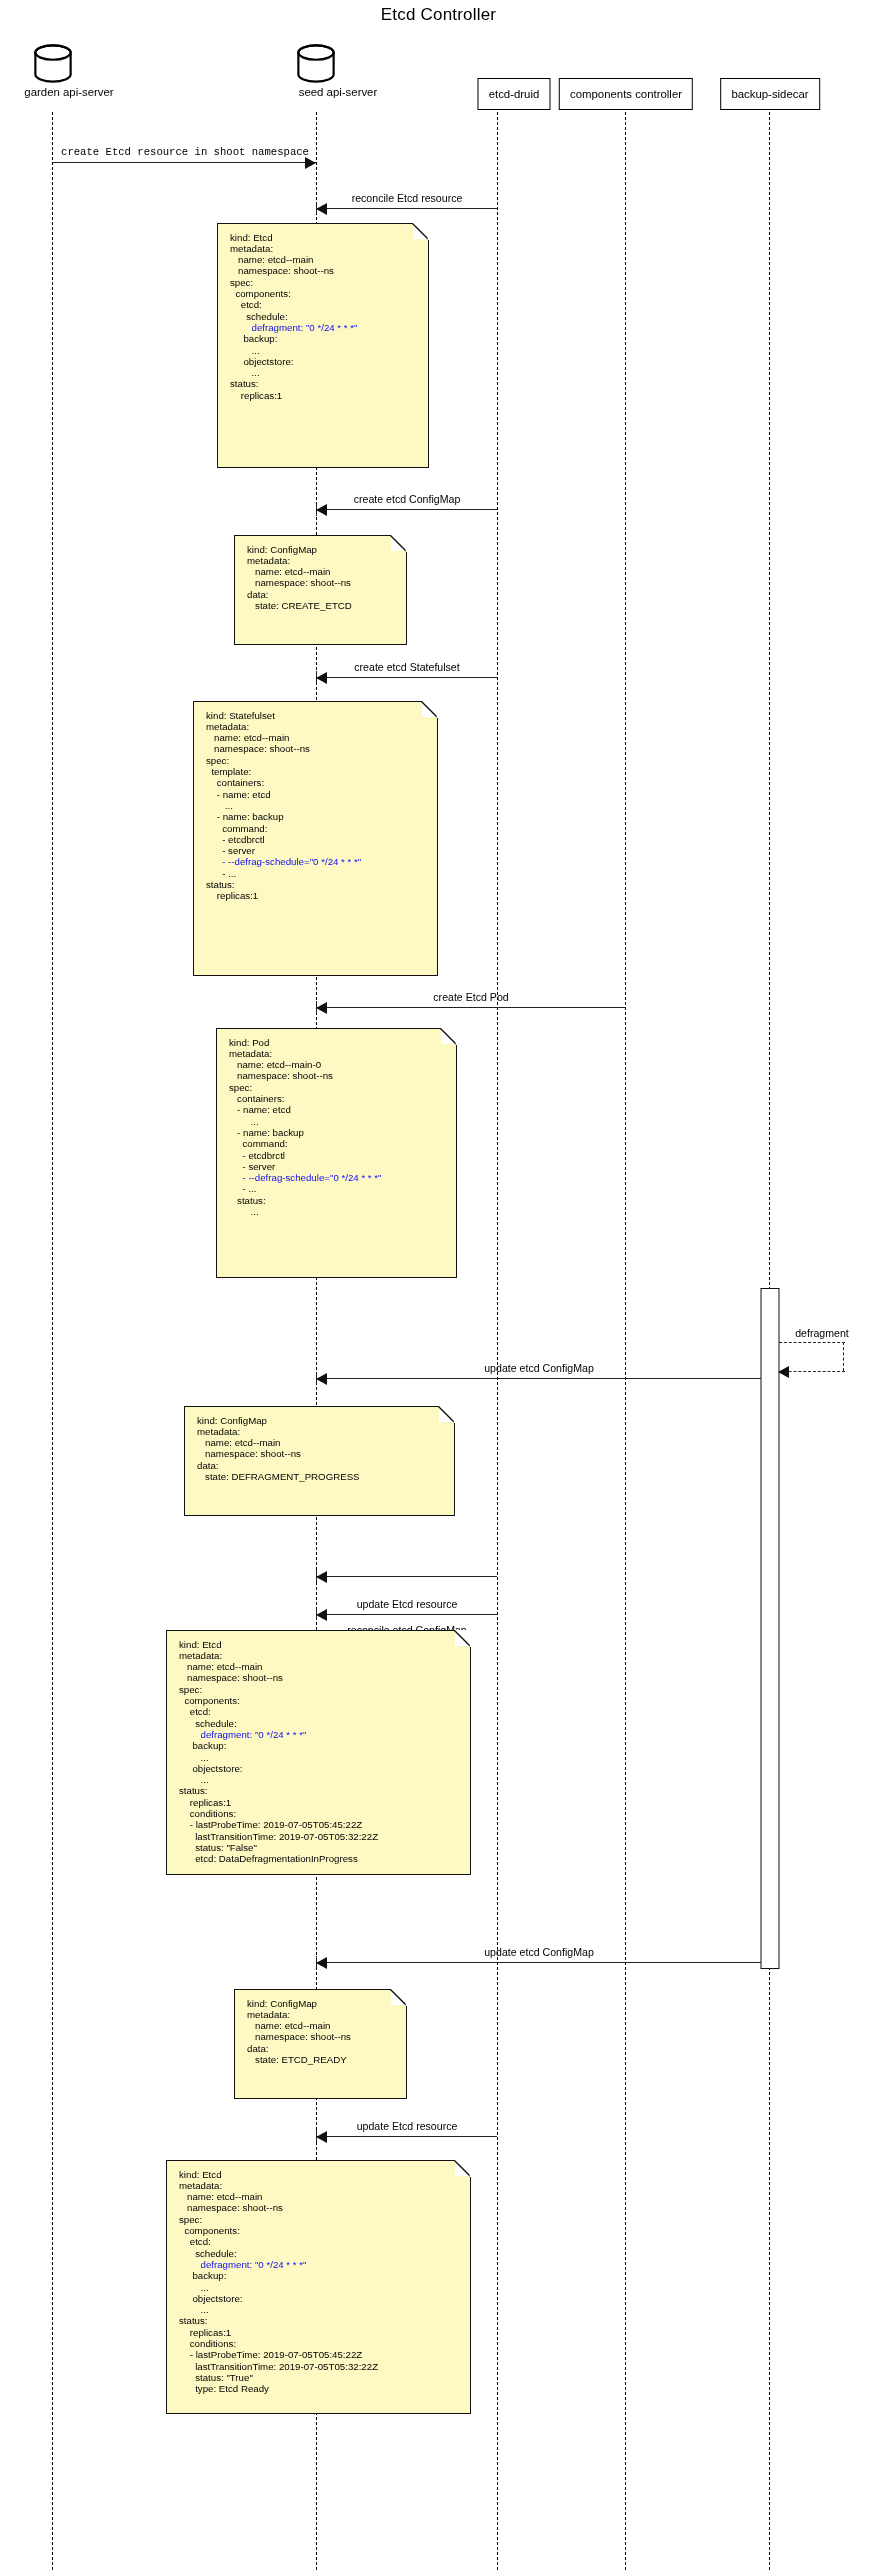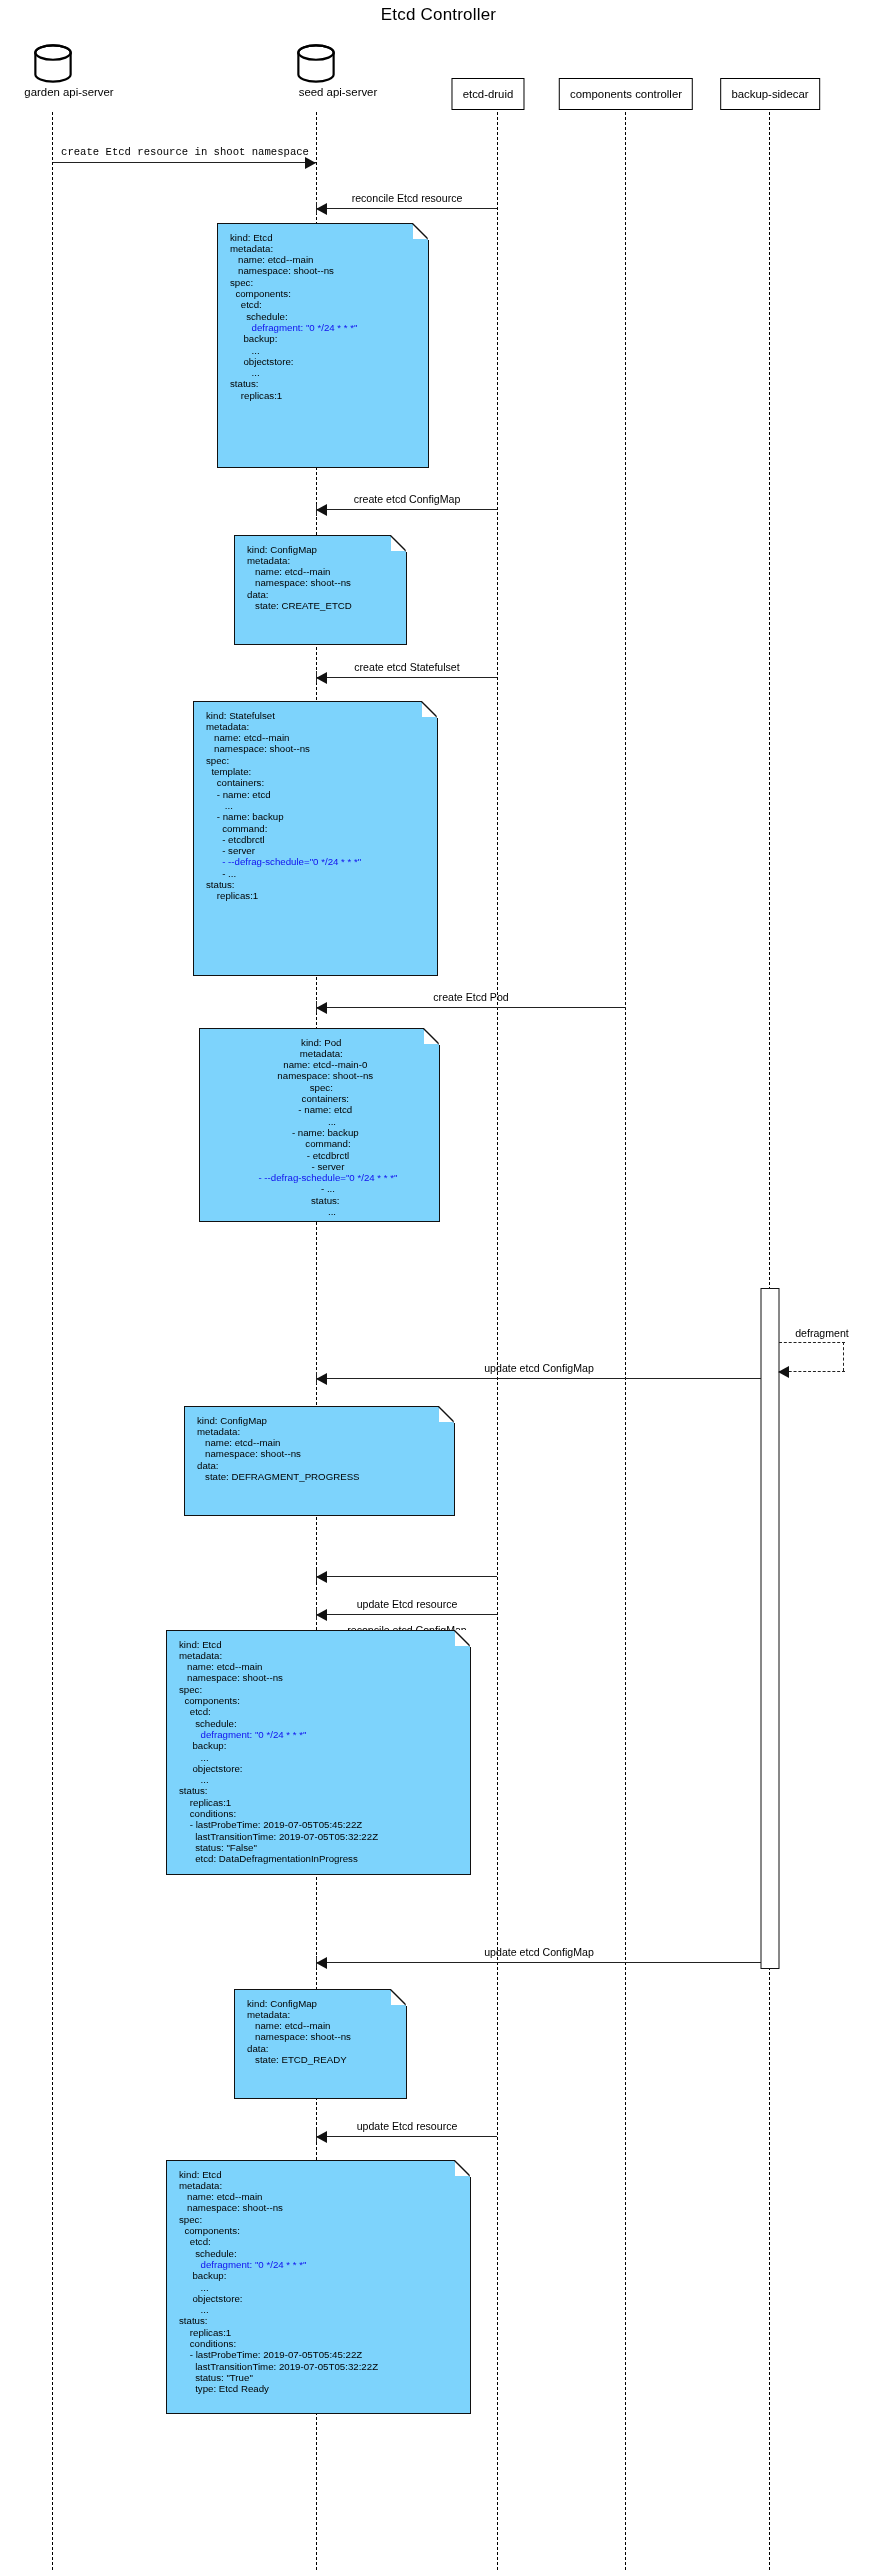--- a/index.html
+++ b/index.html
@@ -55,21 +55,21 @@
   .selfmsg .bottom{border-top:1.7px dashed #222;height:0;}
 
   
   .activation{
     position:absolute;background:#fff;border:1.7px solid #111;
     transform:translateX(-50%);
   }
 
   
   .note{
-    position:absolute;background:#7dd3fc;border:1.4px solid #111;
+    position:absolute;background:#fef9c3;border:1.4px solid #111;
     box-sizing:border-box;
   }
   .note pre{
     margin:0;padding:7.6px 8.5px 6.8px 12px;
     font-family:"Liberation Sans", sans-serif;
     font-size:9.7px;line-height:11.3px;white-space:pre;color:#000;
   }
   .hl{color:#1010ee;}
 </style>
 </head>
@@ -92,21 +92,21 @@
           <path d="M7 10 V36 a21 8.5 0 0 0 42 0 V10" fill="#fff" stroke="#000" stroke-width="2.6"></path>
           <ellipse cx="28" cy="10" rx="21" ry="8.5" fill="none" stroke="#000" stroke-width="2.6"></ellipse>
         </svg></div>
       <div class="actor-label" style="left: 69px; top: 86px;">garden api-server</div>
       <div class="db-icon" style="left: 316px; top: 44px;"><svg viewBox="0 0 56 46" width="47" height="39">
           <ellipse cx="28" cy="10" rx="21" ry="8.5" fill="#fff" stroke="#000" stroke-width="2.6"></ellipse>
           <path d="M7 10 V36 a21 8.5 0 0 0 42 0 V10" fill="#fff" stroke="#000" stroke-width="2.6"></path>
           <ellipse cx="28" cy="10" rx="21" ry="8.5" fill="none" stroke="#000" stroke-width="2.6"></ellipse>
         </svg></div>
       <div class="actor-label" style="left: 316px; top: 86px; margin-left: 22px;">seed api-server</div>
-      <div class="actor-box" style="left: 488px; top: 78px; padding: 0px 10.2px;">etcd-druid</div>
+      <div class="actor-box" style="left: 514px; top: 78px; padding: 0px 10.2px;">etcd-druid</div>
       <div class="actor-box" style="left: 626px; top: 78px; padding: 0px 10.2px;">components controller</div>
       <div class="actor-box" style="left: 770px; top: 78px; padding: 0px 10.2px;">backup-sidecar</div>
     </div>
   <div id="activations">
       <div class="activation" style="left: 770px; top: 1288px; width: 17px; height: 679px;"></div>
     </div>
   <div id="messages">
       <div class="msg" style="left: 53px; top: 162px; width: 263px;"></div>
       <div class="arrowhead right" style="left: 305px; top: 157px;"></div>
       <div class="msg-label" style="left: 185px; top: 146px; font-family: Liberation Mono, monospace;">create Etcd resource in shoot namespace</div>
@@ -213,21 +213,21 @@
 <span>status:</span>
 <span>    replicas:1</span></pre>
         <div style="position: absolute; top: -0.8px; right: -0.8px; width: 16px; height: 16px; background: rgb(255, 255, 255);"></div>
         <div style="position: absolute; top: -0.8px; right: -0.8px; width: 17px; height: 17px;"><svg viewBox="0 0 20 20" width="17" height="17">
             <path d="M0 0 L20 20 L20 0 Z" fill="#fff"></path>
             <path d="M0 0 L20 20" stroke="#111" stroke-width="1.6" fill="none"></path>
             <path d="M20 0 L20 20" stroke="#fff" stroke-width="3" fill="none"></path>
             <path d="M0 0 L0 0" stroke="#111" stroke-width="1.6"></path>
           </svg></div>
       </div>
-      <div class="note" style="left: 199px; top: 1028px; width: 241px; height: 194px; text-align: center;">
+      <div class="note" style="left: 216px; top: 1028px; width: 241px; height: 250px;">
         <pre><span>kind: Pod</span>
 <span>metadata:</span>
 <span>   name: etcd--main-0</span>
 <span>   namespace: shoot--ns</span>
 <span>spec:</span>
 <span>   containers:</span>
 <span>   - name: etcd</span>
 <span>        ...</span>
 <span>   - name: backup</span>
 <span>     command:</span>

